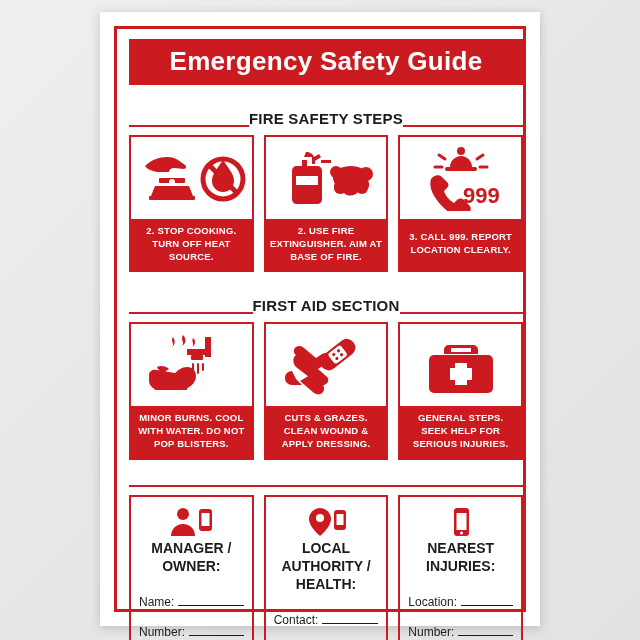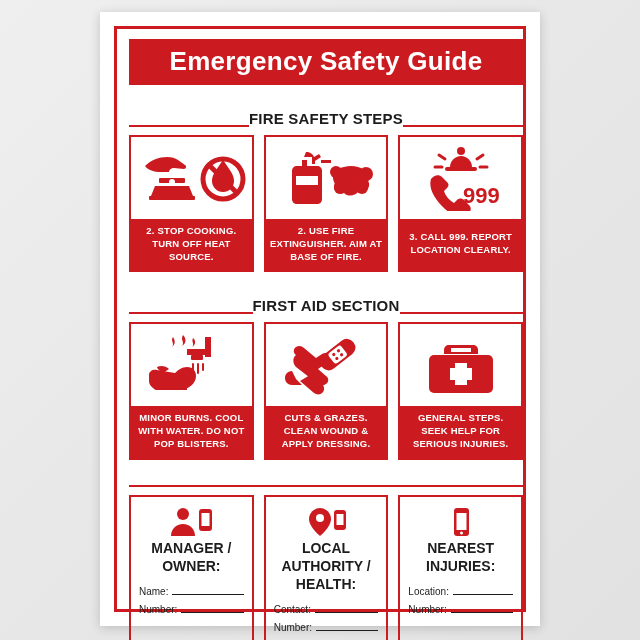--- a/index.html
+++ b/index.html
@@ -124,23 +124,23 @@
     line-height: 1.3;
     min-height: 22px;
   }
   .ccard .fields {
     width: 100%;
     margin-top: 4px;
   }
   .fieldrow {
     display: flex;
     align-items: baseline;
-    font-size: 10px;
+    font-size: 12px;
     color: #1c1c1c;
-    margin-top: 6px;
+    margin-top: 16px;
   }
   .fieldrow .fname { white-space: nowrap; }
   .fieldrow .fline {
     flex: 1;
     border-bottom: 1px solid #1c1c1c;
     margin-left: 4px;
     height: 9px;
   }
   .spacer { flex: 1; }
   svg { display: block; }

